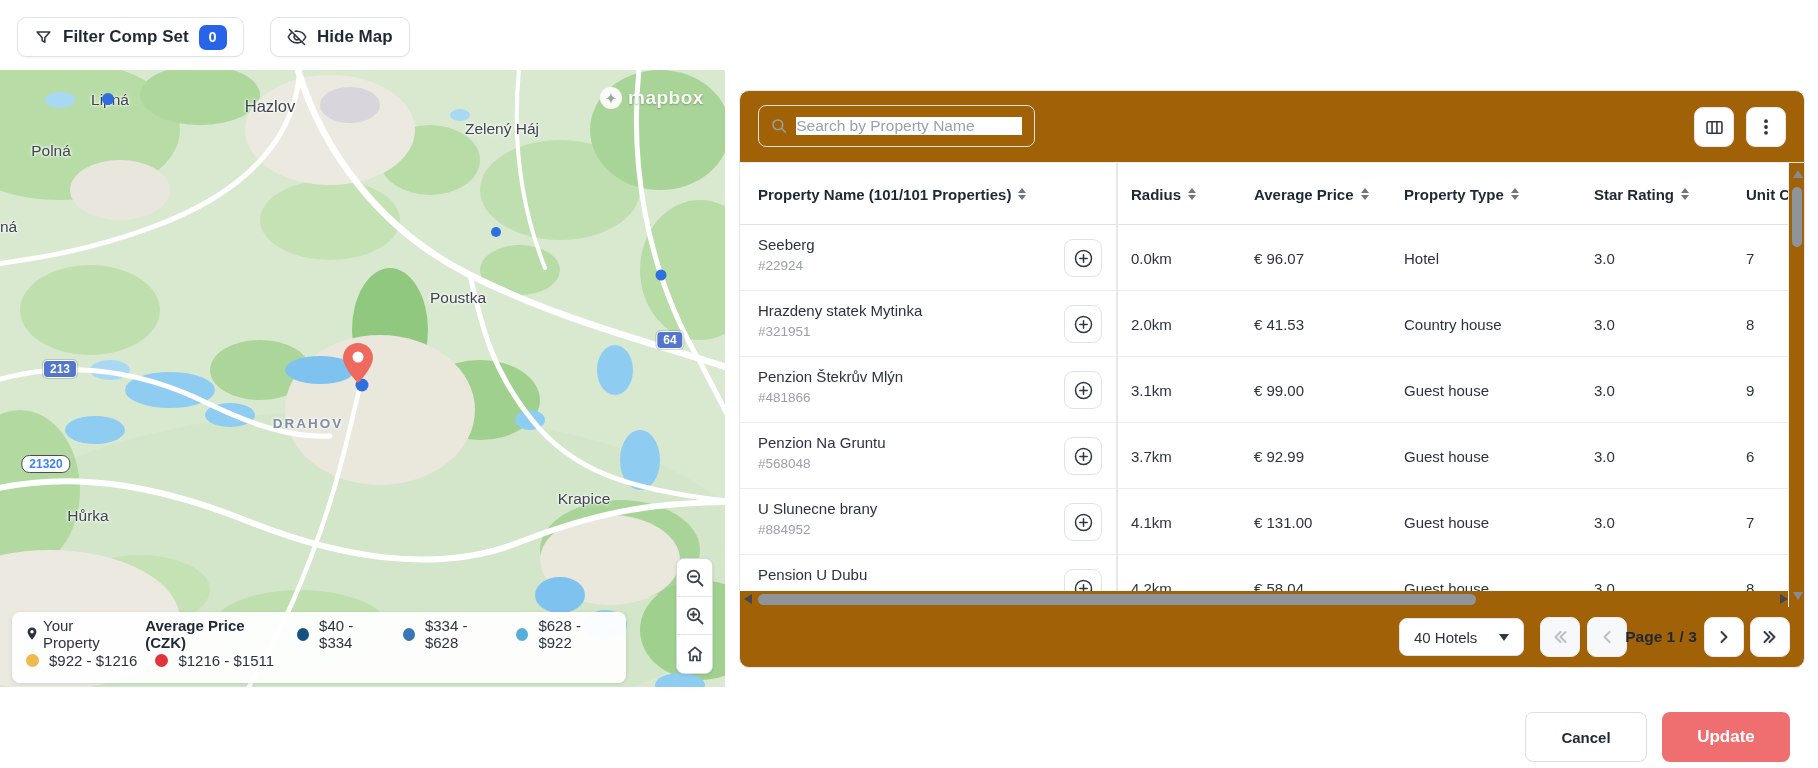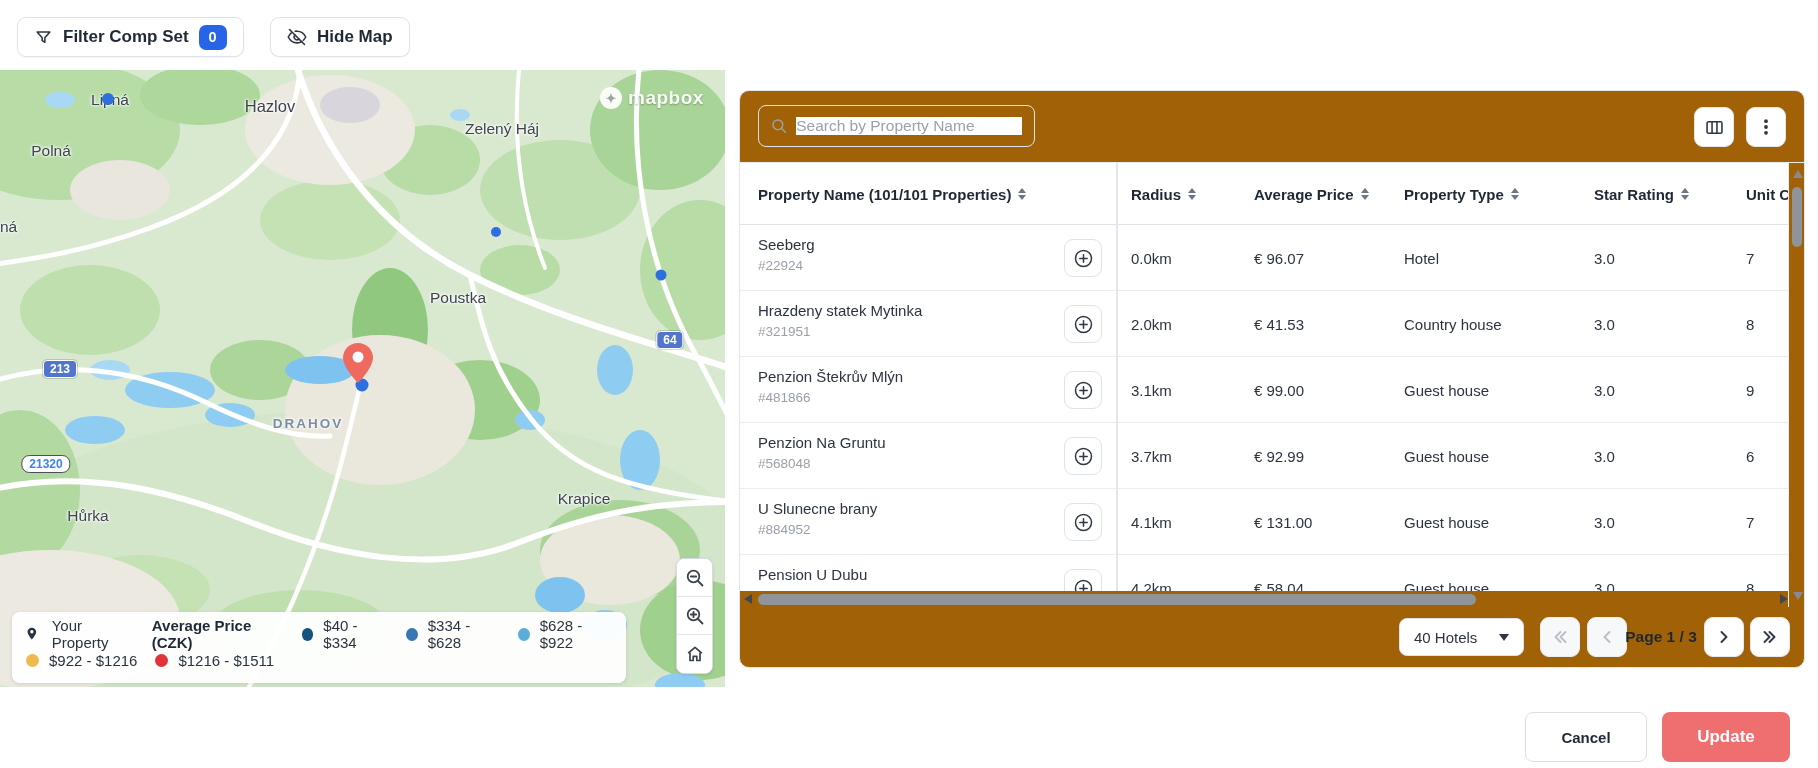--- a/index.html
+++ b/index.html
@@ -34,21 +34,21 @@
   .mapbox-logo .circ { width:22px; height:22px; border-radius:50%; background:#fff; display:flex; align-items:center;
     justify-content:center; color:#9aa0a8; font-size:13px; font-weight:bold; }
   .mapbox-logo .word { color:#fff; font-size:19px; font-weight:bold; letter-spacing:.5px;
     text-shadow:0 1px 2px rgba(60,70,60,.45); }
 
   
   .legend { position:absolute; left:12px; top:542px; width:614px; background:rgba(255,255,255,.95); border-radius:8px;
     padding:9px 14px 10px 14px; box-shadow:0 1px 4px rgba(20,30,50,.12); }
   .legend-line { display:flex; align-items:center; gap:18px; height:26px; font-size:15px; color:#2b3340; }
   .legend-title { font-weight:bold; color:#1f2835; }
-  .legend-your { display:flex; align-items:center; gap:14px; }
+  .legend-your { display:flex; align-items:center; gap:5px; }
   .legend-item { display:inline-flex; align-items:center; gap:10px; }
   .legend-dot { width:13px; height:13px; border-radius:50%; display:inline-block; }
 
   
   .map-controls { position:absolute; left:676px; top:488px; width:37px; background:#fff; border:1px solid #d8dbe0;
     border-radius:8px; overflow:hidden; box-shadow:0 1px 3px rgba(20,30,50,.12); }
   .map-ctrl { width:100%; height:38px; background:#fff; border:none; border-bottom:1px solid #e4e6ea; display:flex;
     align-items:center; justify-content:center; cursor:pointer; color:#3a4149; }
   .map-ctrl:last-child { border-bottom:none; }
 

